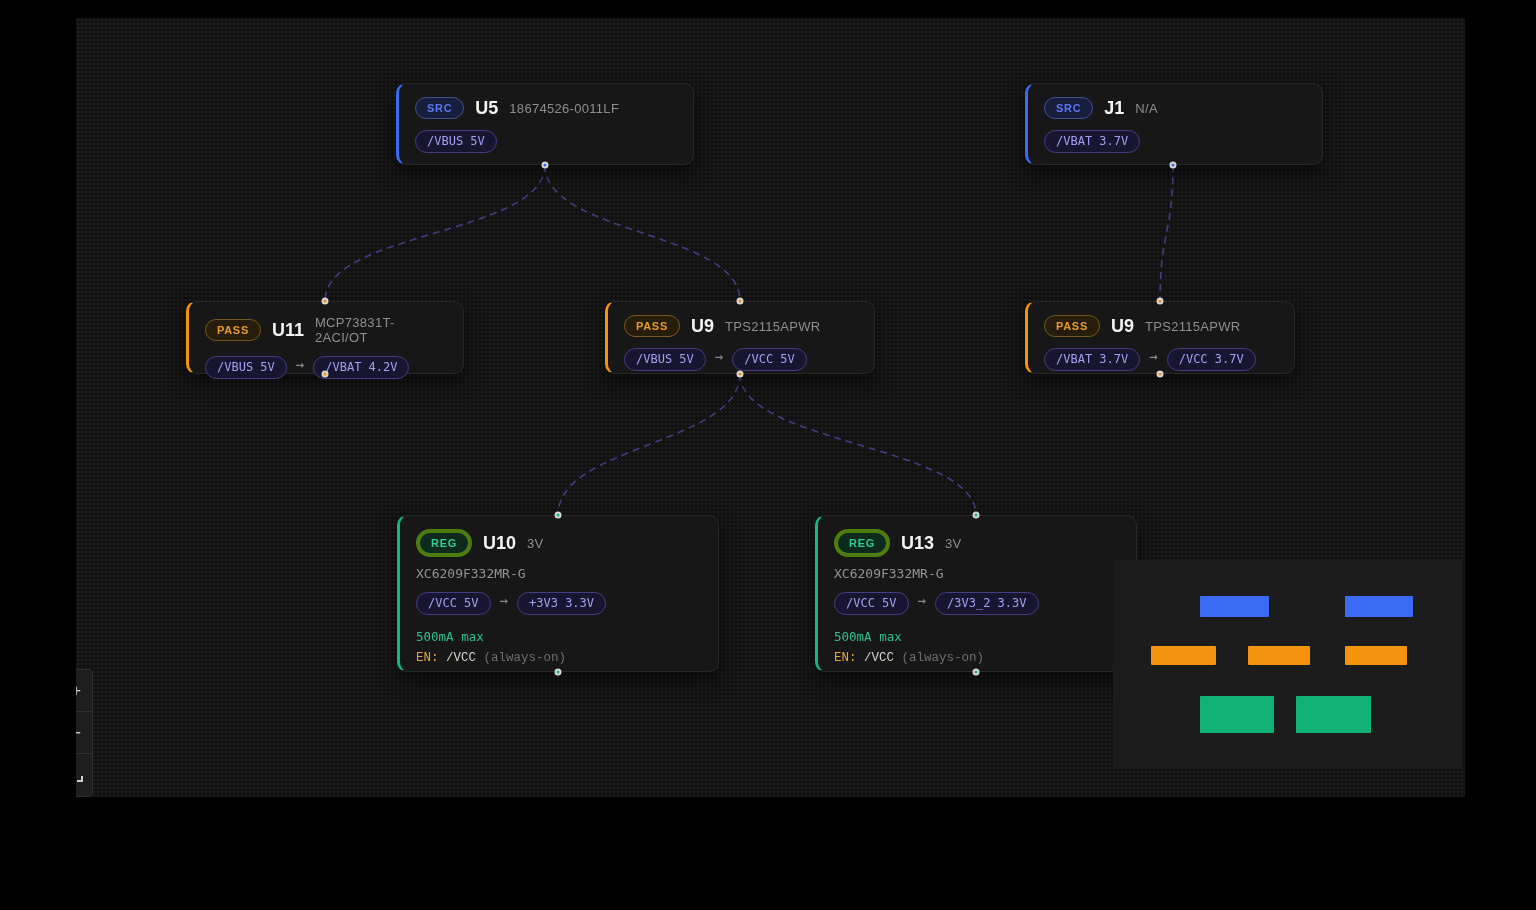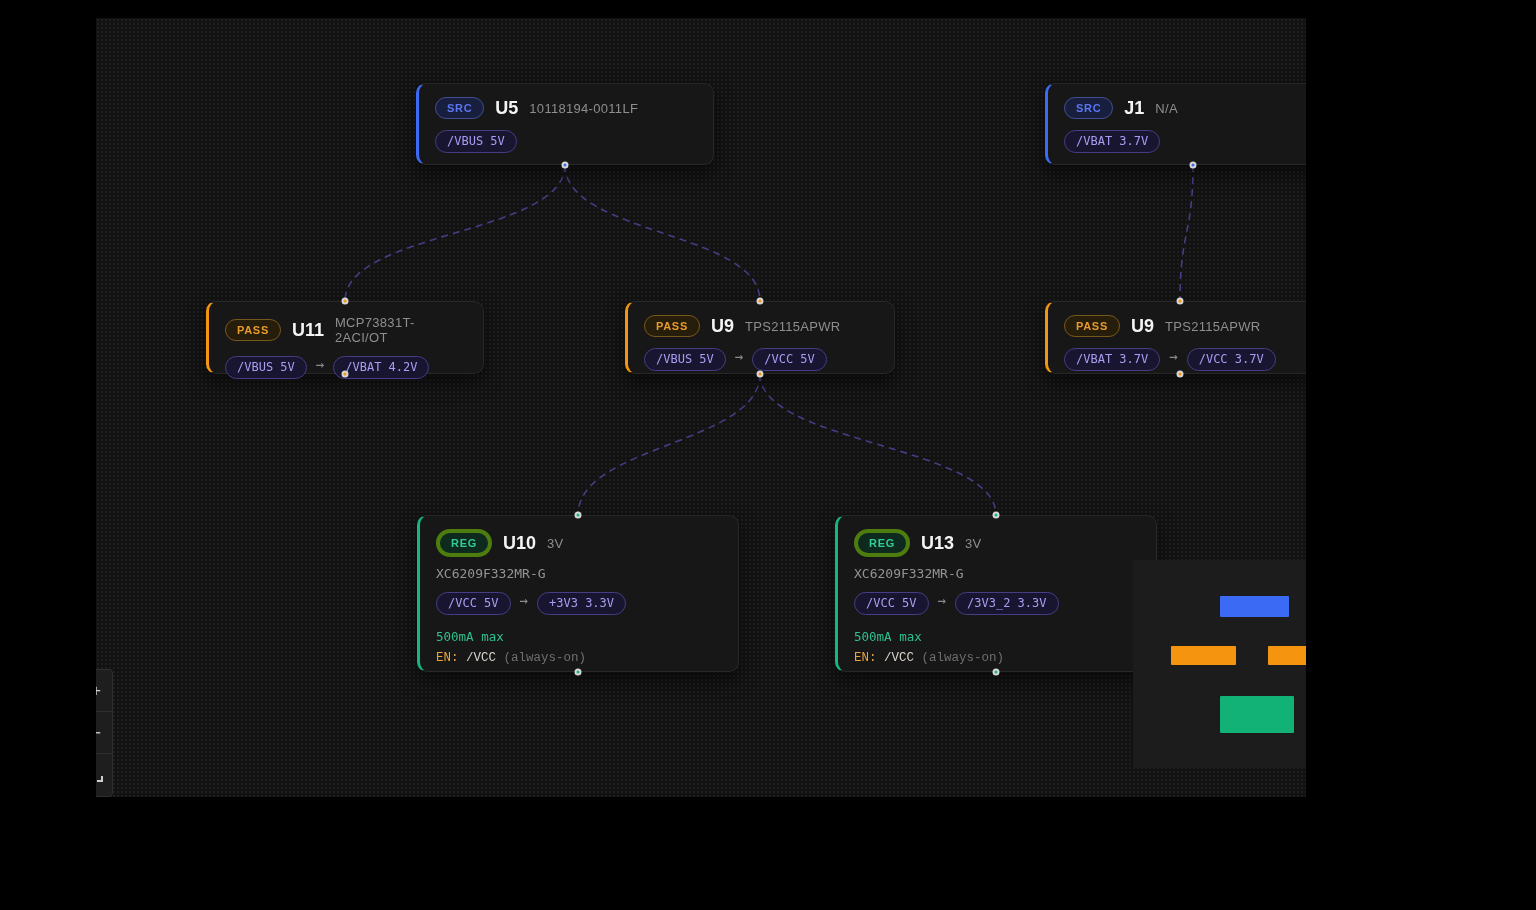--- a/index.html
+++ b/index.html
@@ -1,20 +1,20 @@
 <!DOCTYPE html>
 <html><head>
 <meta charset="utf-8">
 <style>
   * { margin:0; padding:0; box-sizing:border-box; }
   html,body { width:1536px; height:910px; background:#000; overflow:hidden;
               font-family:"Liberation Sans", sans-serif; }
 
   .canvas {
-    position:absolute; left:96px; top:18px; width:1210px; height:779px;
+    position:absolute; left:76px; top:18px; width:1389px; height:779px;
     background-color:#121212;
     background-image: radial-gradient(#1e1e1e 1px, transparent 1px);
     background-size:4px 4px;
     overflow:hidden;
   }
 
   svg.edges { position:absolute; left:0; top:0; pointer-events:none; }
   svg.edges path { fill:none; stroke:#473c85; stroke-width:1.6; stroke-dasharray:7 5; pointer-events:stroke; }
 
   .card {
@@ -100,21 +100,21 @@
     <path d="M469,147 C469,217 664,213 664,283"></path>
     <path d="M1097,147 C1097,217 1084,213 1084,283"></path>
     <path d="M664,356 C664,426 482,427 482,497"></path>
     <path d="M664,356 C664,426 900,427 900,497"></path>
   </svg>
 
   <div class="card src" style="left:320px; top:65px; width:298px; height:82px;">
     <div class="title-row">
       <span class="badge src">SRC</span>
       <span class="title">U5</span>
-      <span class="part">10118194-0011LF</span>
+      <span class="part">18674526-0011LF</span>
     </div>
     <div class="pills">
       <span class="pill">/VBUS 5V</span>
     </div>
   </div>
 
   <div class="card src" style="left:949px; top:65px; width:298px; height:82px;">
     <div class="title-row">
       <span class="badge src">SRC</span>
       <span class="title">J1</span>

